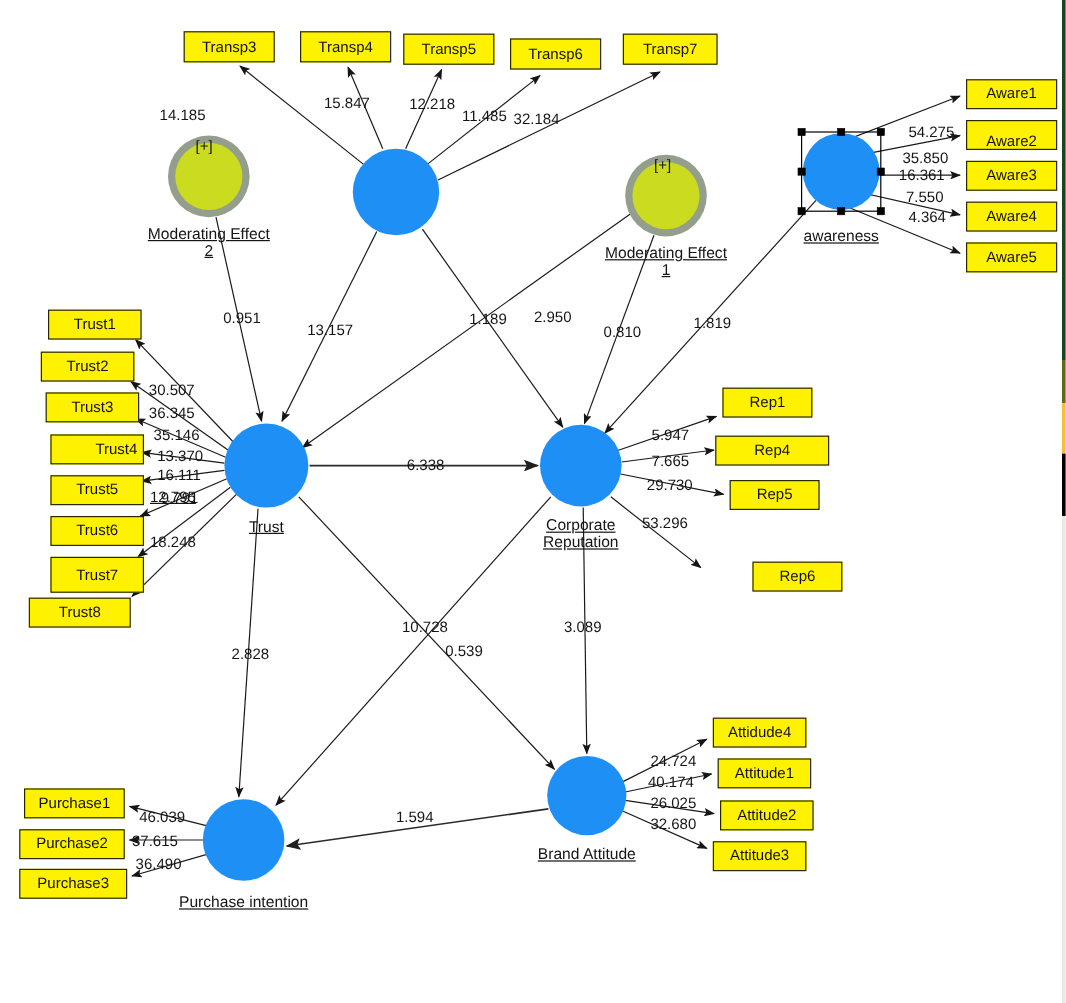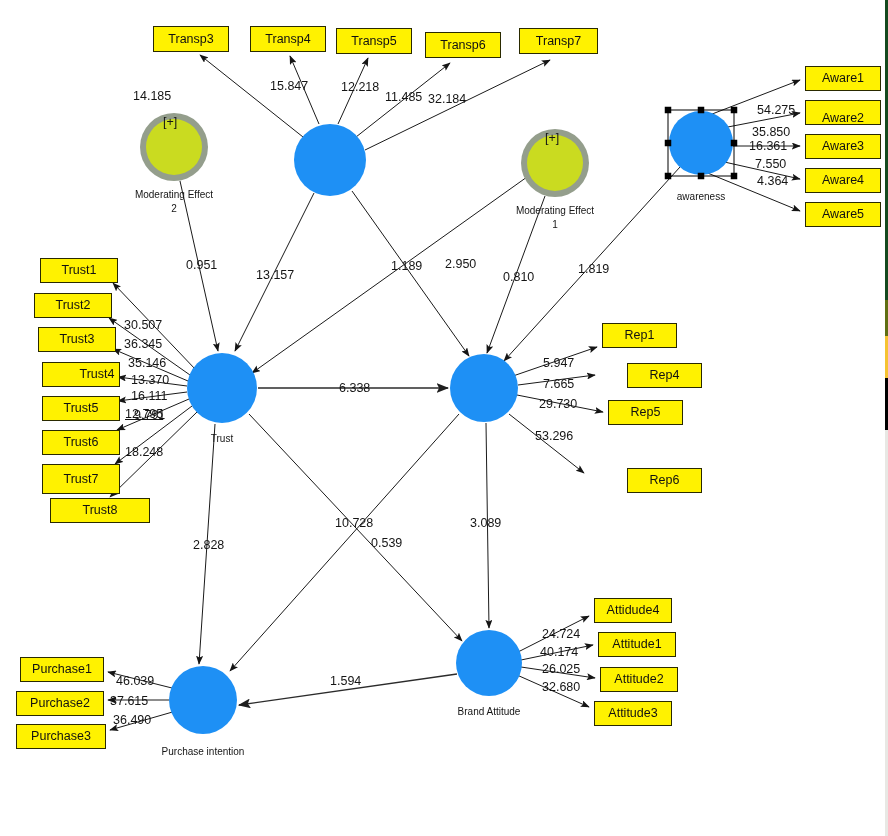--- a/index.html
+++ b/index.html
@@ -96,24 +96,25 @@
     position: absolute;
     color: #151515;
     font-size: 12.5px;
     line-height: 1;
     white-space: nowrap;
   }
 
   .node-label {
     position: absolute;
     color: #151515;
-    font-size: 10px;
+    font-size: 13px;
     line-height: 13.5px;
     text-align: center;
     white-space: pre-line;
+    text-decoration: underline;
   }
 
   .plus-label {
     position: absolute;
     color: #151515;
     font-size: 12.5px;
     line-height: 1;
     white-space: nowrap;
   }
 
@@ -297,28 +298,28 @@
       </div>
     <div class="indicator" style="left:42px;top:396px;width:78px;height:25px;">
         <span>Trust5</span>
       </div>
     <div class="indicator" style="left:42px;top:430px;width:78px;height:25px;">
         <span>Trust6</span>
       </div>
     <div class="indicator" style="left:42px;top:464px;width:78px;height:30px;">
         <span>Trust7</span>
       </div>
-    <div class="indicator" style="left:50px;top:498px;width:100px;height:25px;">
+    <div class="indicator" style="left:24px;top:498px;width:85px;height:25px;">
         <span>Trust8</span>
       </div>
 
     <div class="indicator" style="left:602px;top:323px;width:75px;height:25px;">
         <span>Rep1</span>
       </div>
-    <div class="indicator" style="left:627px;top:363px;width:75px;height:25px;text-align:right;">
+    <div class="indicator" style="left:596px;top:363px;width:95px;height:25px;text-align:right;">
         <span>Rep4</span>
       </div>
     <div class="indicator" style="left:608px;top:400px;width:75px;height:25px;">
         <span>Rep5</span>
       </div>
     <div class="indicator" style="left:587px;top:468px;width:75px;height:25px;margin-left:40px;">
         <span>Rep6</span>
       </div>
 
     <div class="indicator" style="left:594px;top:598px;width:78px;height:25px;">
@@ -387,20 +388,22 @@
     <div class="coef" style="left:578px;top:263px;"><span>1.819</span></div>
     <div class="coef" style="left:339px;top:382px;"><span>6.338</span></div>
     <div class="coef" style="left:193px;top:539px;"><span>2.828</span></div>
     <div class="coef" style="left:335px;top:517px;"><span>10.728</span></div>
     <div class="coef" style="left:326px;top:537px;margin-left:45px;"><span>0.539</span></div>
     <div class="coef" style="left:470px;top:517px;"><span>3.089</span></div>
     <div class="coef" style="left:330px;top:675px;"><span>1.594</span></div>
 
     <div class="node-label" style="left:641px;top:190px;width:120px;"><span>awareness</span></div>
     <div class="node-label" style="left:182px;top:432px;width:80px;"><span>Trust</span></div>
+    <div class="node-label" style="left:424px;top:431px;width:120px;"><span>Corporate
+Reputation</span></div>
     <div class="node-label" style="left:429px;top:705px;width:120px;"><span>Brand Attitude</span></div>
     <div class="node-label" style="left:133px;top:745px;width:140px;"><span>Purchase intention</span></div>
 
     <div class="node-label" style="left:104px;top:188px;width:140px;"><span>Moderating Effect
 2</span></div>
     <div class="node-label" style="left:485px;top:204px;width:140px;"><span>Moderating Effect
 1</span></div>
     <div class="plus-label" style="left:163px;top:116px;"><span>[+]</span></div>
     <div class="plus-label" style="left:545px;top:132px;"><span>[+]</span></div>
 

